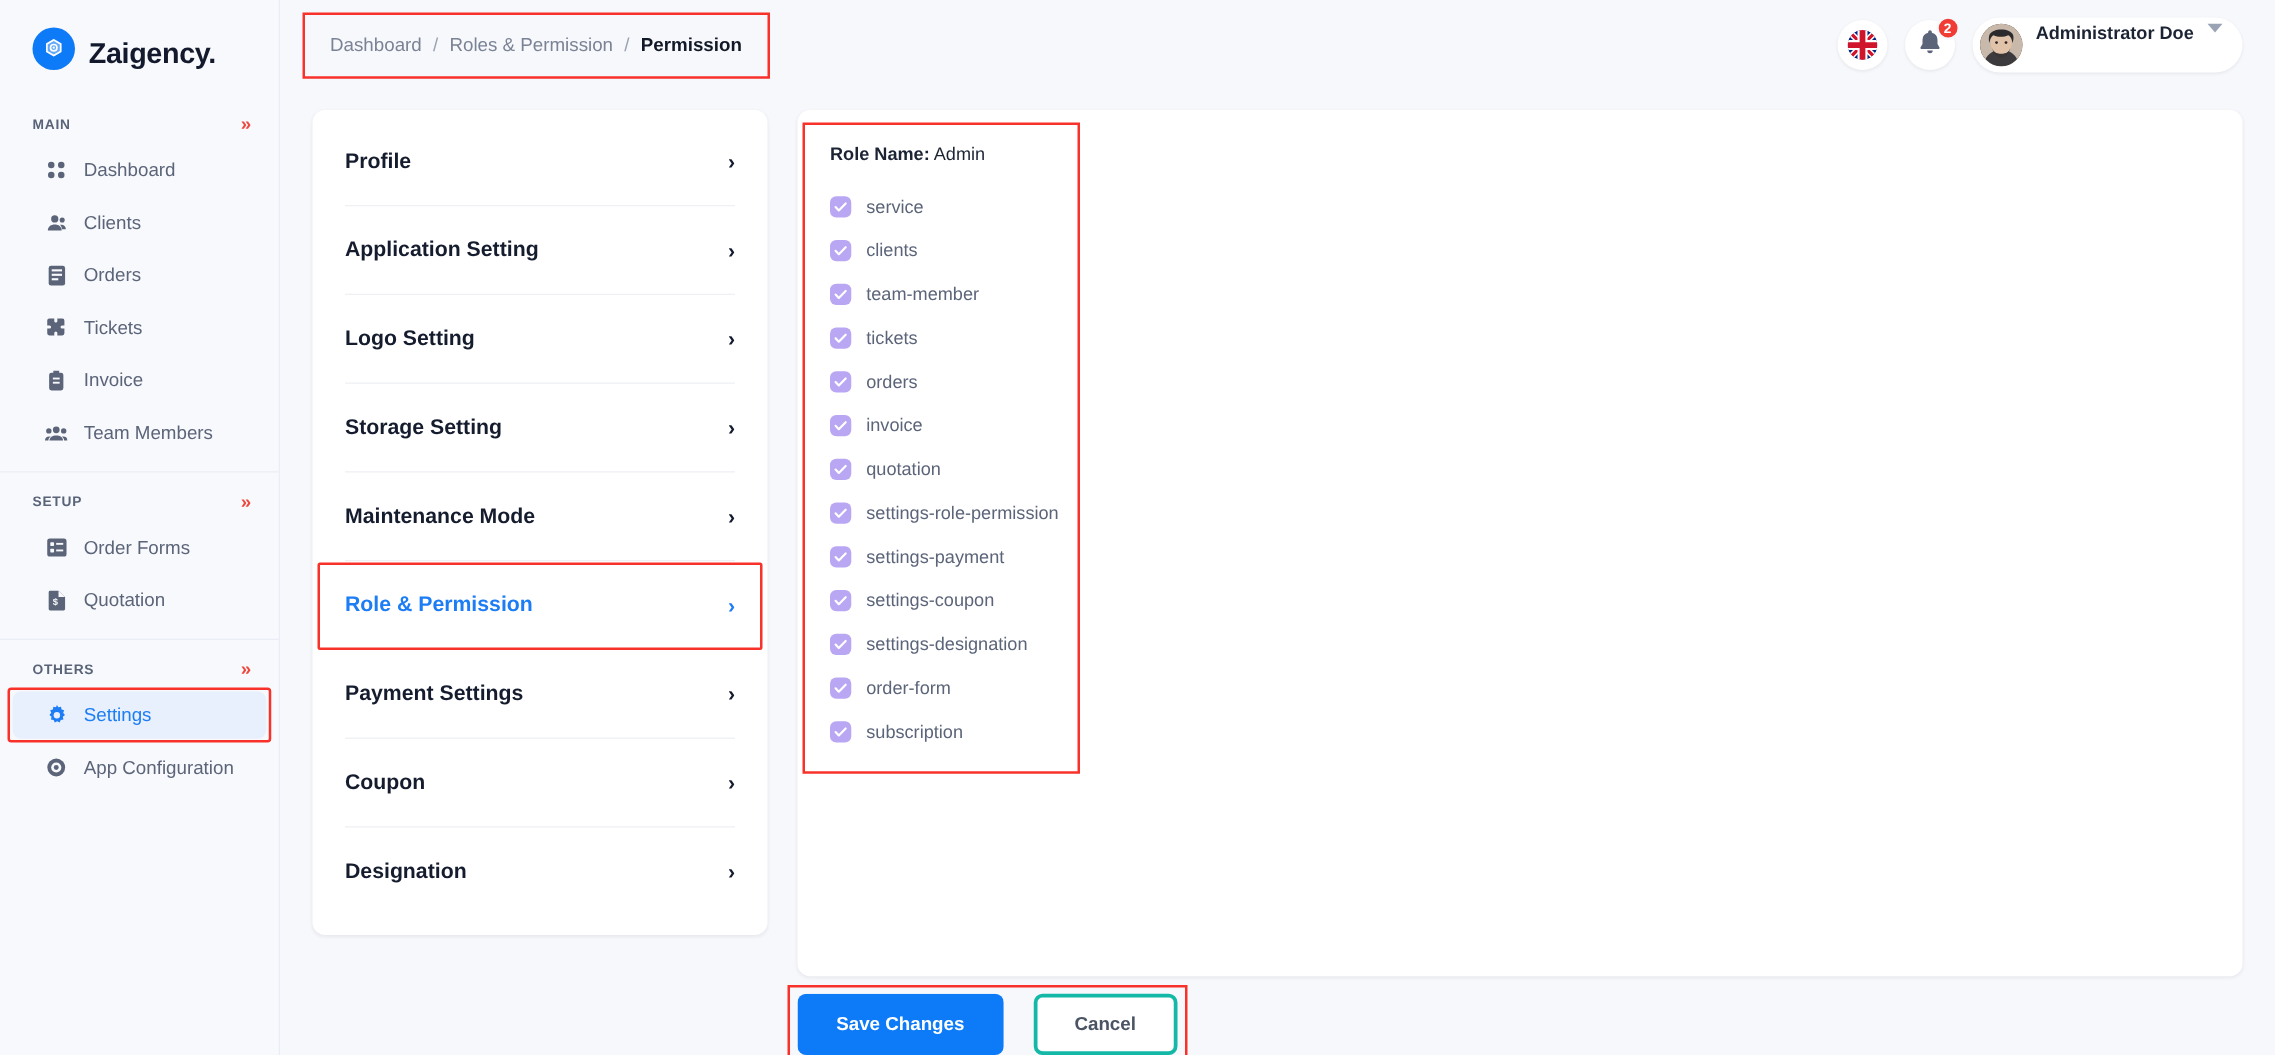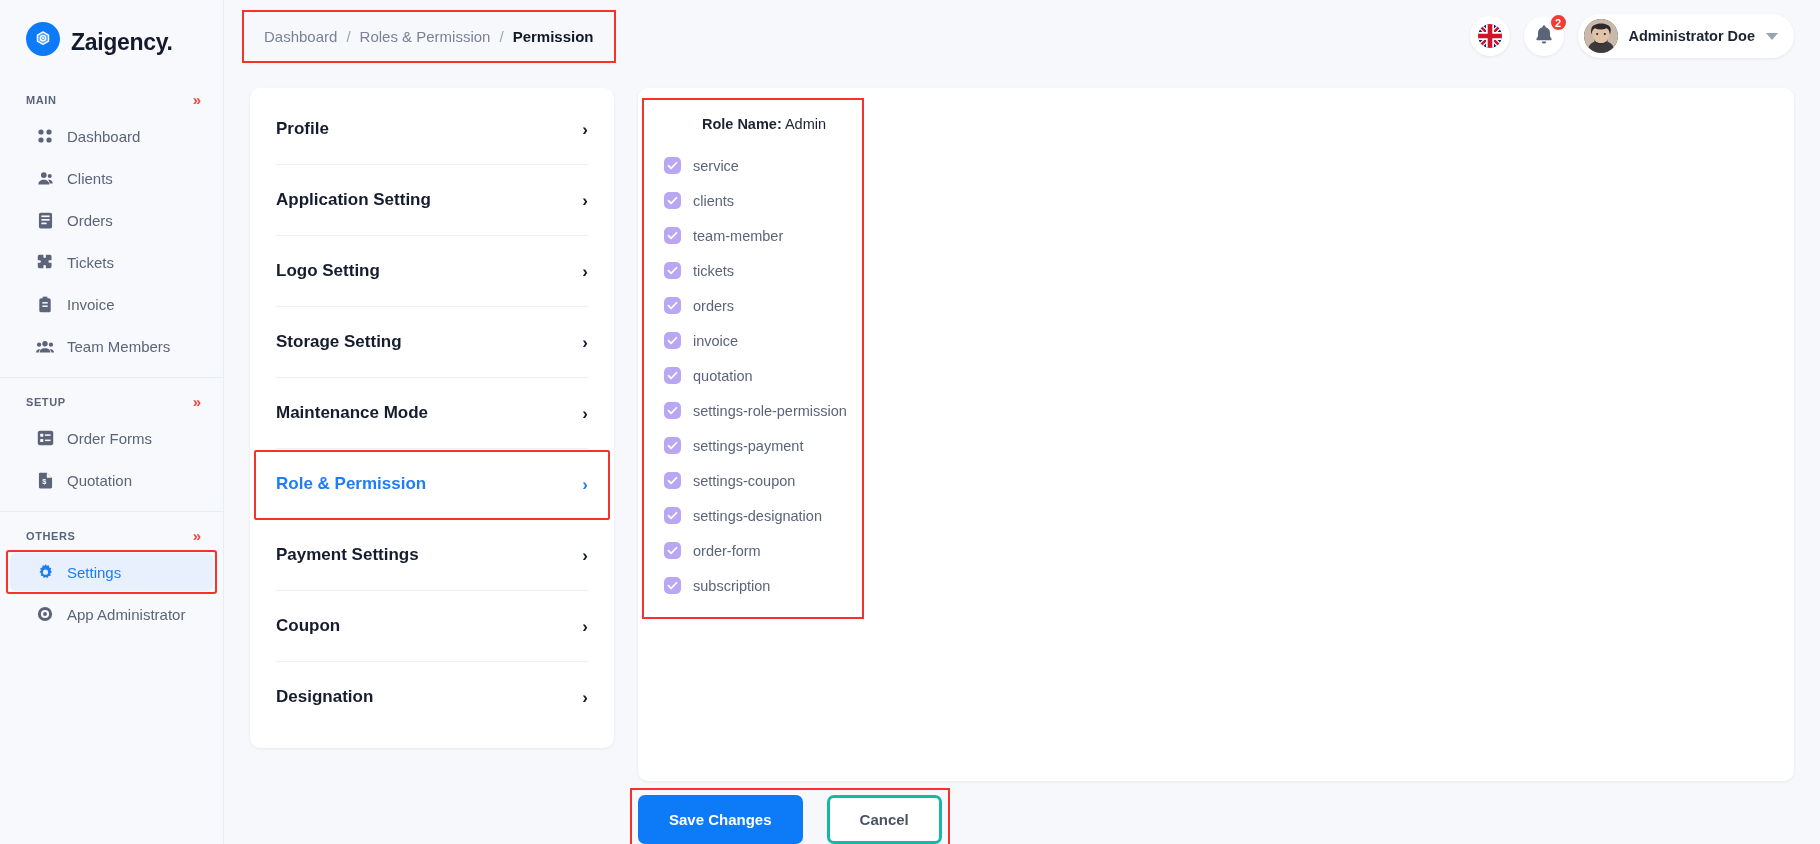--- a/index.html
+++ b/index.html
@@ -77,21 +77,21 @@
   }
   .flag { width: 24px; height: 24px; border-radius: 50%; overflow: hidden; display:block; }
   .badge {
     position: absolute; top: -3px; right: -4px;
     min-width: 19px; height: 19px; border-radius: 50%;
     background: #f03c35; color: #fff; font-size: 11px; font-weight: bold;
     display: flex; align-items: center; justify-content: center; padding: 0 4px;
     border: 2px solid #f7f8fc;
   }
   .user-chip {
-    display: flex; align-items: center; gap: 11px;
+    display: flex; align-items: flex-start; gap: 11px;
     background: #fff; border-radius: 26px; padding: 5px 16px 5px 6px;
     box-shadow: 0 1px 3px rgba(16,24,40,.08); cursor: pointer;
   }
   .avatar {
     width: 34px; height: 34px; border-radius: 50%; overflow: hidden;
     background: #6b5546; display:block; position: relative;
   }
   .user-name { font-size: 14.5px; font-weight: bold; color: #1c2434; }
   .caret-down { width: 0; height: 0; border-left: 6px solid transparent; border-right: 6px solid transparent; border-top: 7px solid #9aa3b4; }
 
@@ -120,21 +120,21 @@
   .right-card {
     flex: 1; background: #fff; border-radius: 10px;
     box-shadow: 0 1px 3px rgba(16,24,40,.07);
     padding: 10px 0 14px 0; min-height: 622px; align-self: stretch;
   }
   .perm-box { width: 222px; margin-left: 4px; padding: 18px 0 16px 22px; position: relative; }
   .perm-box::after {
     content: ""; position: absolute; left: 0; top: 0; right: 0; bottom: 0;
     border: 2px solid #f8322b; pointer-events: none;
   }
-  .role-name { font-size: 14.5px; color: #1c2434; margin-bottom: 16px; text-align: center; }
+  .role-name { font-size: 14.5px; color: #1c2434; margin-bottom: 16px; }
   .role-name b { font-weight: bold; }
   .perm-item { display: flex; align-items: center; gap: 12px; padding: 9px 0; }
   .cbx {
     width: 17px; height: 17px; border-radius: 5px; background: #b9a7f3;
     display: flex; align-items: center; justify-content: center; flex: 0 0 17px;
     cursor: pointer;
   }
   .cbx svg { display: block; }
   .perm-label { font-size: 14.5px; color: #5b6479; }
 
@@ -282,21 +282,21 @@
       <span>Settings</span>
     </div>
     <div class="nav-item">
       <span class="ico">
           <svg width="16" height="16" viewBox="0 0 18 18">
             <circle cx="9" cy="9" r="8"></circle>
             <circle cx="9" cy="9" r="4.6" fill="#f8f9fc"></circle>
             <circle cx="9" cy="9" r="2.2"></circle>
           </svg>
         </span>
-      <span>App Administrator</span>
+      <span>App Configuration</span>
     </div>
   </aside>
 
   <div class="main">
 
     <header class="topbar">
       <nav class="breadcrumb">
         <span class="bc-link">Dashboard</span>
         <span class="bc-sep">/</span>
         <span class="bc-link">Roles &amp; Permission</span>

